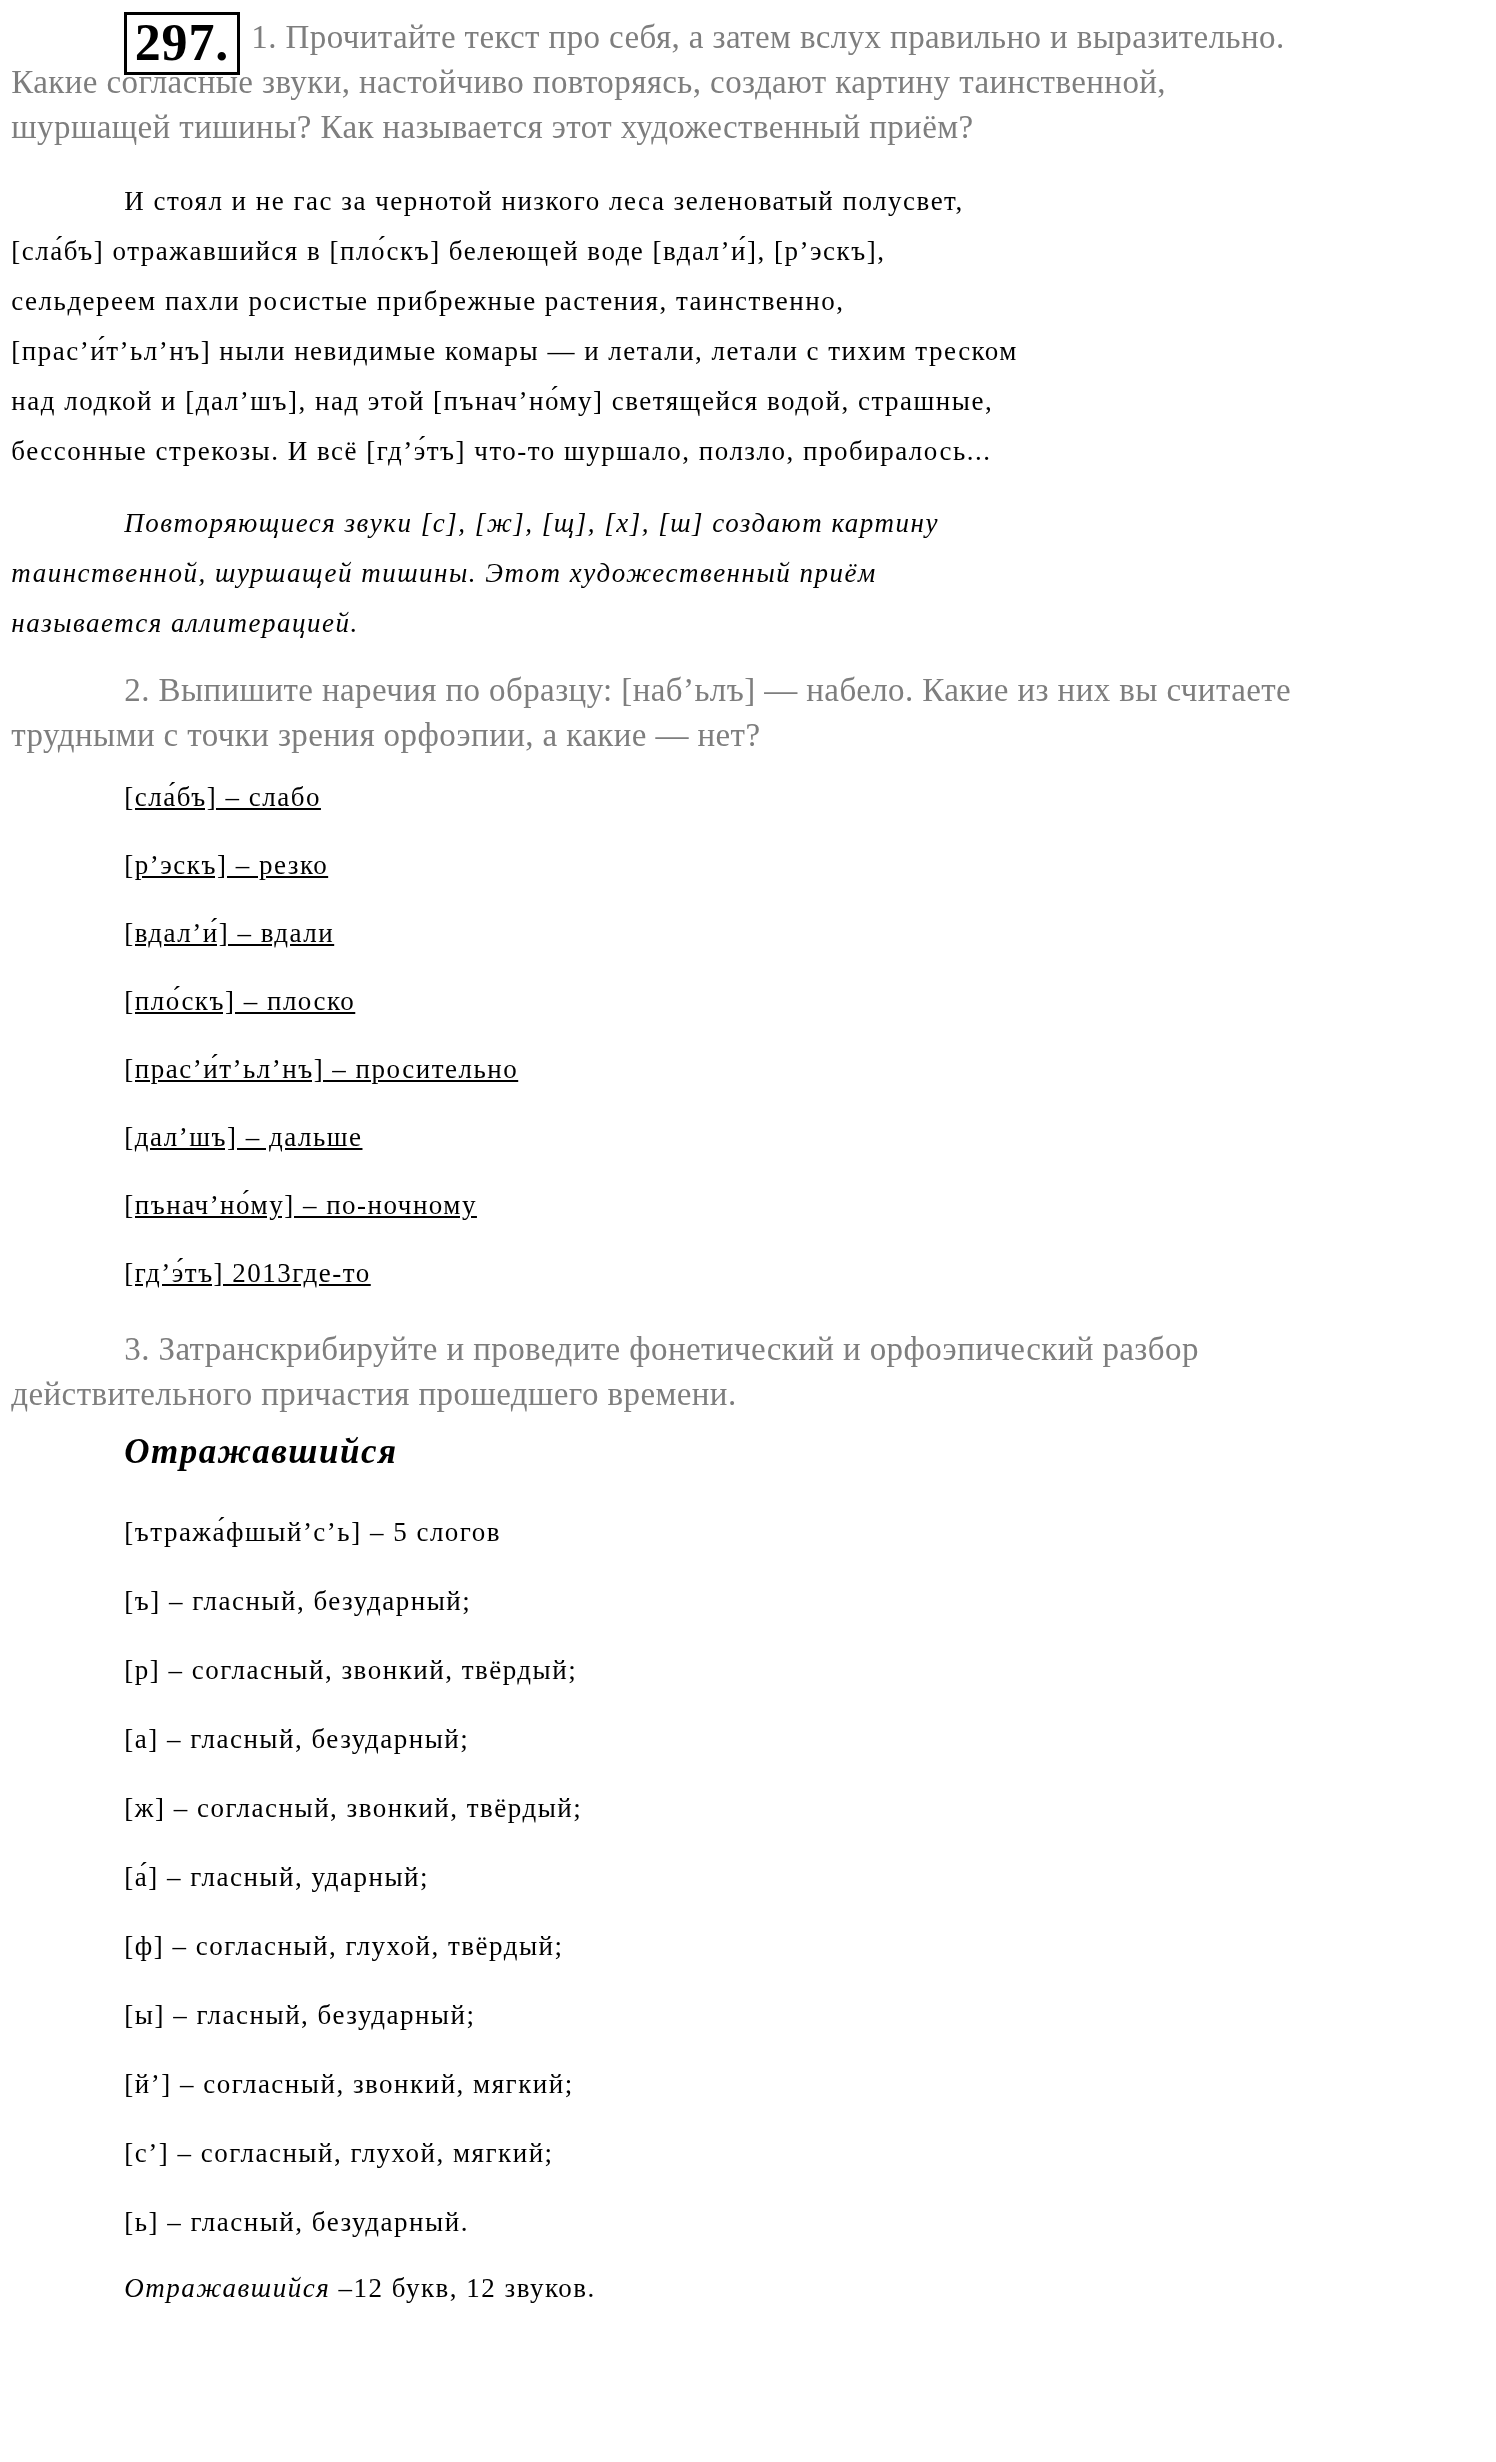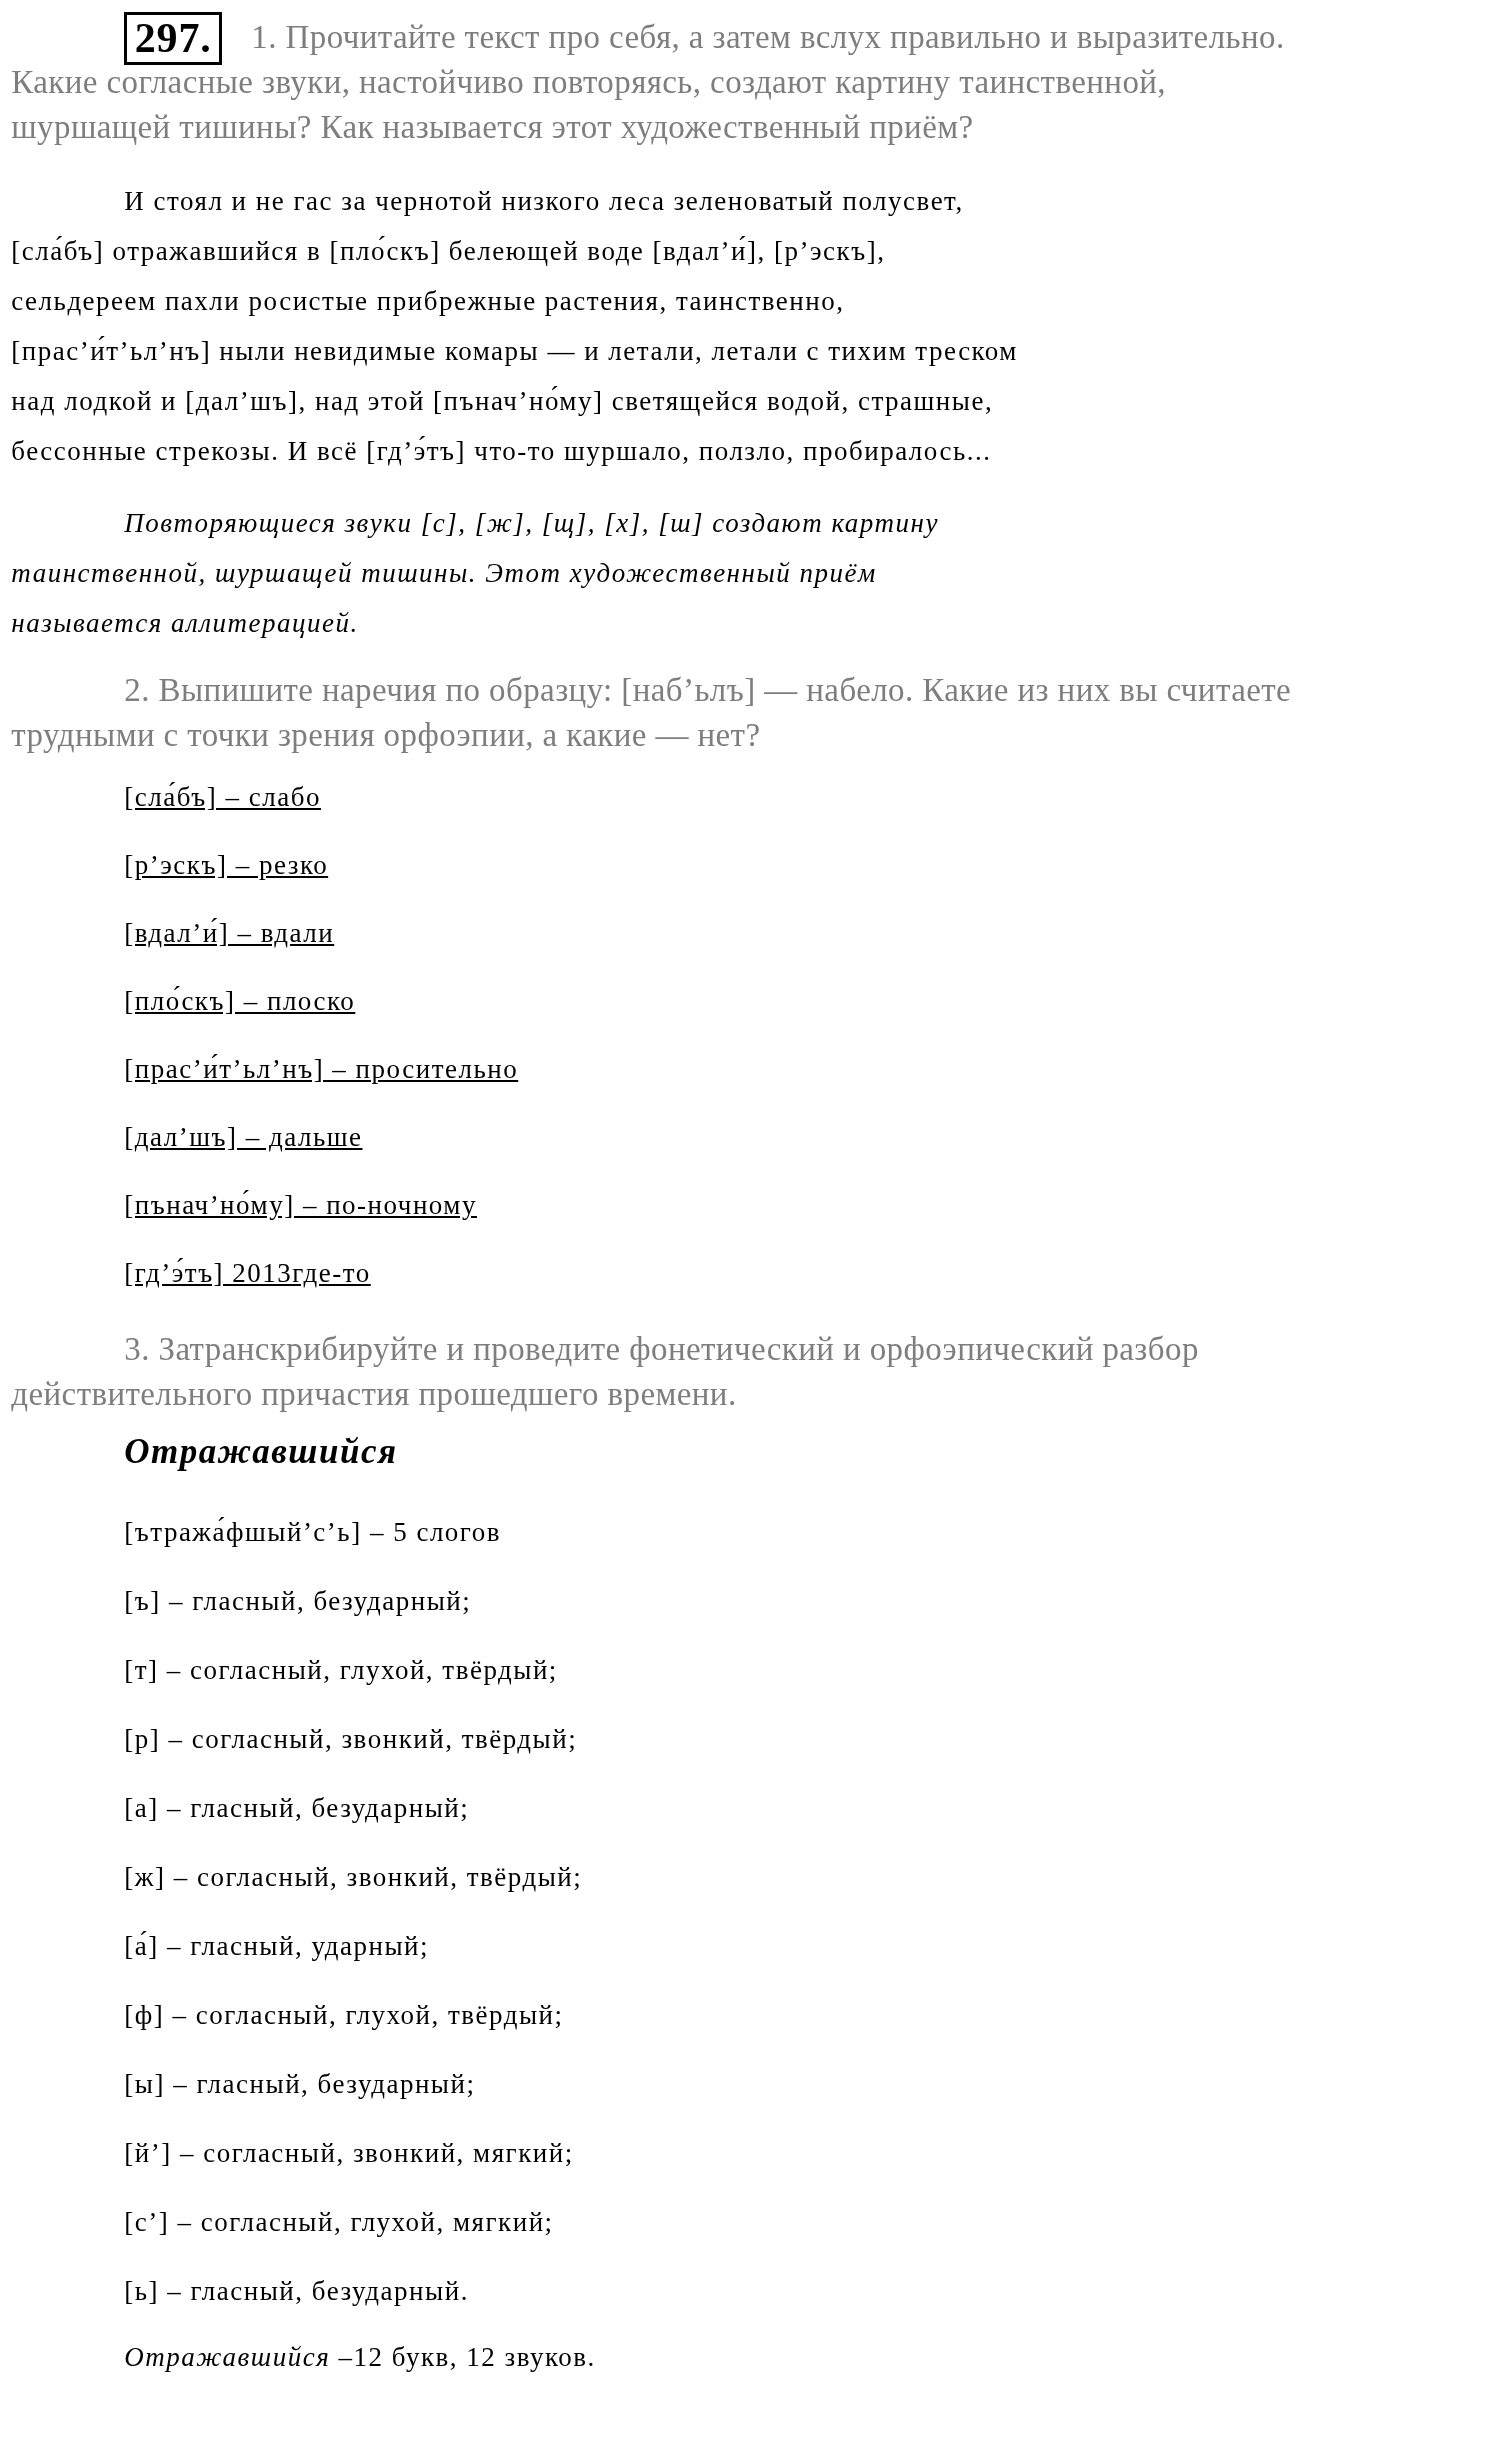--- a/index.html
+++ b/index.html
@@ -19,21 +19,21 @@
   .gray .line { }
 
   
   .ex-box {
     position: absolute;
     left: 113px;
     top: -3px;
     display: inline-block;
     border: 3.8px solid #000;
     font-weight: bold;
-    font-size: 42px;
+    font-size: 52px;
     line-height: 1;
     padding: 1.5px 7.5px 3px 7.5px;
     color: #000;
     letter-spacing: 0.8px;
     background: #fff;
   }
 
   
   .black { font-size: 27px; line-height: 50px; letter-spacing: 1.5px; }
   .indent { padding-left: 113px; }
@@ -98,21 +98,20 @@
   <div class="gray" id="task3">
     <div class="indent">3. Затранскрибируйте и проведите фонетический и орфоэпический разбор</div>
     <div>действительного причастия прошедшего времени.</div>
   </div>
 
   <div id="word-heading">Отражавшийся</div>
 
   <div class="black" id="phonetic-list">
     <div class="list-line">[ътража́фшый’с’ь] – 5 слогов</div>
     <div class="list-line">[ъ] – гласный, безударный;</div>
-    <div class="list-line">[т] – согласный, глухой, твёрдый;</div>
     <div class="list-line">[р] – согласный, звонкий, твёрдый;</div>
     <div class="list-line">[а] – гласный, безударный;</div>
     <div class="list-line">[ж] – согласный, звонкий, твёрдый;</div>
     <div class="list-line">[а́] – гласный, ударный;</div>
     <div class="list-line">[ф] – согласный, глухой, твёрдый;</div>
     <div class="list-line">[ы] – гласный, безударный;</div>
     <div class="list-line">[й’] – согласный, звонкий, мягкий;</div>
     <div class="list-line">[с’] – согласный, глухой, мягкий;</div>
     <div class="list-line">[ь] – гласный, безударный.</div>
   </div>

